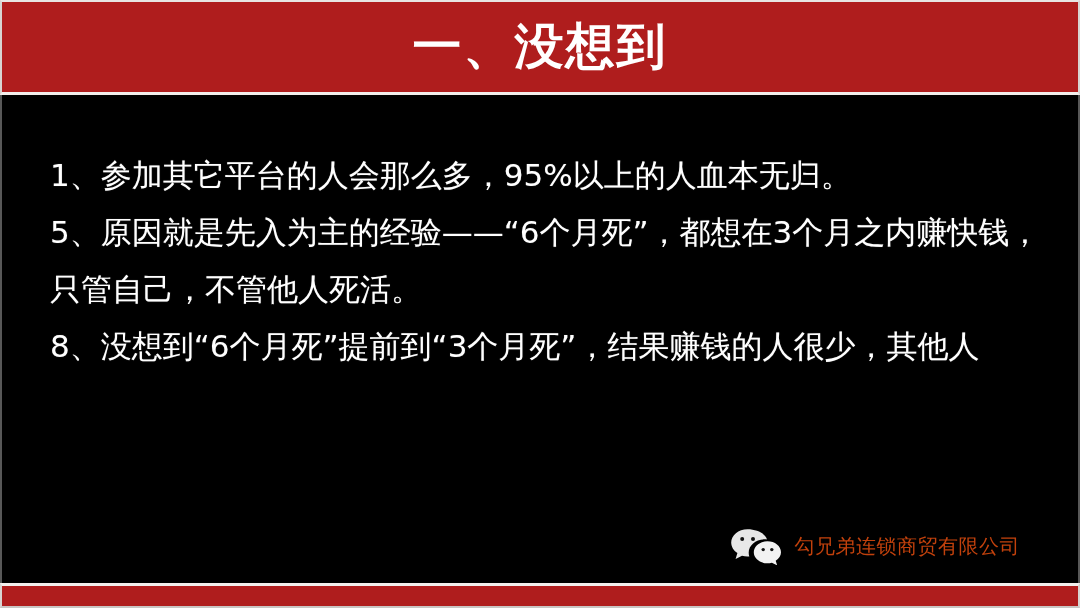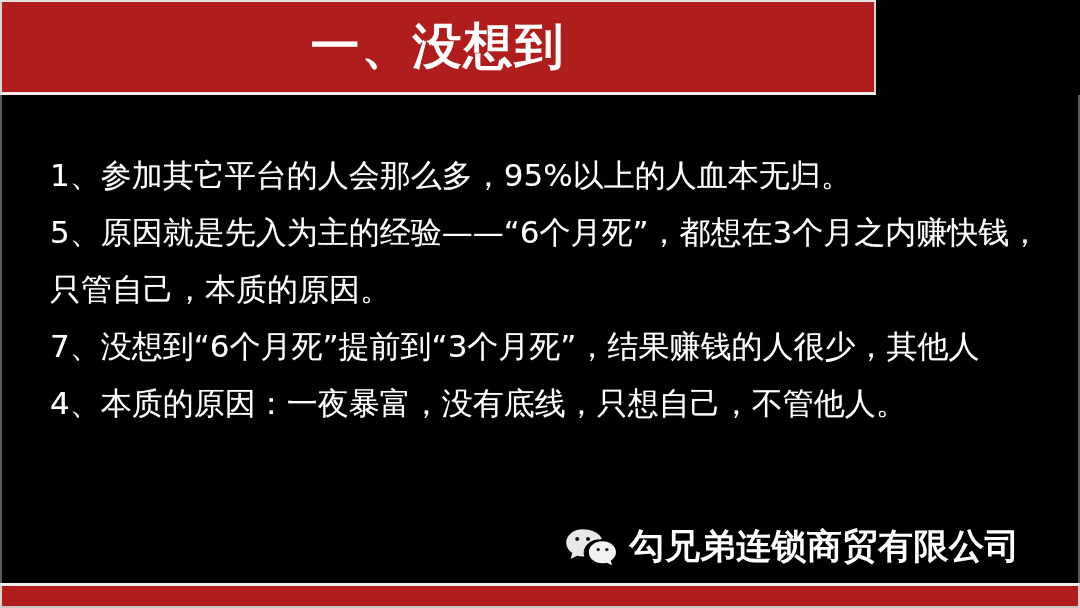--- a/index.html
+++ b/index.html
@@ -21,21 +21,21 @@
     height: 608px;
     background: #000000;
     box-sizing: border-box;
   }
 
   
   .title-bar {
     position: absolute;
     left: 0;
     top: 0;
-    width: 876px;
+    width: 1080px;
     height: 95px;
     background: #AF1D1D;
     box-sizing: border-box;
     border-top: 2px solid #e8e4e2;
     border-left: 2px solid #d8d4d2;
     border-right: 2px solid #d8d4d2;
     border-bottom: 3px solid #f2eeec;
     display: flex;
     align-items: center;
     justify-content: center;
@@ -100,23 +100,23 @@
   }
   .wechat-icon {
     position: relative;
     width: 52px;
     height: 38px;
     flex: none;
   }
   .wechat-icon svg { display: block; }
 
   .sign-text {
-    color: #ffffff;
-    font-size: 35px;
-    font-weight: 700;
+    color: #c2410c;
+    font-size: 20px;
+    font-weight: 400;
     line-height: 1;
     white-space: nowrap;
     font-family: "DejaVu Sans", "Liberation Sans", sans-serif;
     letter-spacing: 0.5px;
   }
 
   
   .bottom-bar {
     position: absolute;
     left: 0;
@@ -138,23 +138,22 @@
 
   <div class="title-bar">
     <div class="title-text">一、没想到</div>
   </div>
 
   <div class="body-area">
 
     <ul class="content-list">
       <li class="content-line">1、参加其它平台的人会那么多，95%以上的人血本无归。</li>
       <li class="content-line">5、原因就是先入为主的经验——“6个月死”，都想在3个月之内赚快钱，</li>
-      <li class="content-line indent">只管自己，本质的原因。</li>
-      <li class="content-line">7、没想到“6个月死”提前到“3个月死”，结果赚钱的人很少，其他人</li>
-      <li class="content-line">4、本质的原因：一夜暴富，没有底线，只想自己，不管他人。</li>
+      <li class="content-line indent">只管自己，不管他人死活。</li>
+      <li class="content-line">8、没想到“6个月死”提前到“3个月死”，结果赚钱的人很少，其他人</li>
     </ul>
 
     <div class="footer-sign">
       <span class="wechat-icon">
         <svg width="52" height="38" viewBox="0 0 52 38" xmlns="http://www.w3.org/2000/svg">
 
           <path d="M17.5 2.2C8.4 2.2 1.2 8.3 1.2 15.6c0 4.2 2.4 8 6.2 10.5L5.6 32l6.4-3.3c1.7.5 3.6.8 5.5.8 .6 0 1.2 0 1.8-.1-.4-1.2-.6-2.4-.6-3.7 0-7.4 7.4-13.4 16.5-13.4 .6 0 1.2 0 1.8.1C35.6 6.9 27.4 2.2 17.5 2.2z" fill="#E8E8E8"></path>
           <circle cx="12.2" cy="12.0" r="2.0" fill="#141414"></circle>
           <circle cx="23.0" cy="12.0" r="2.0" fill="#141414"></circle>
 

